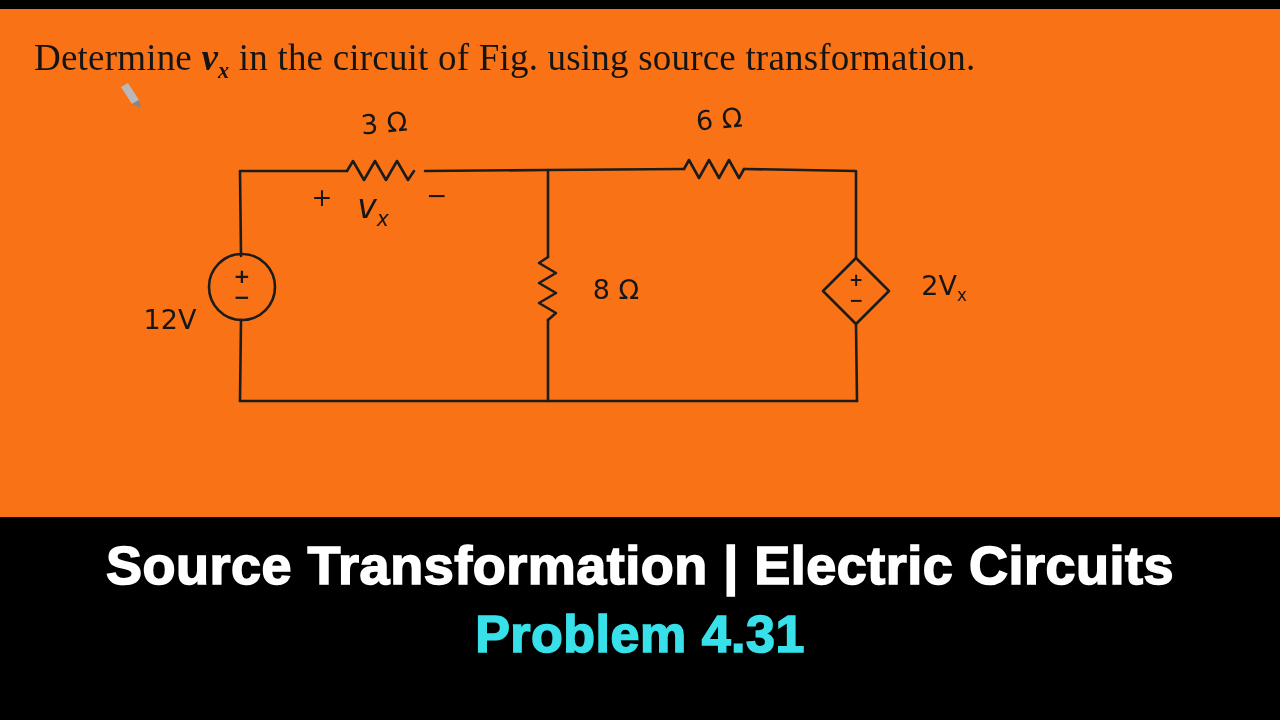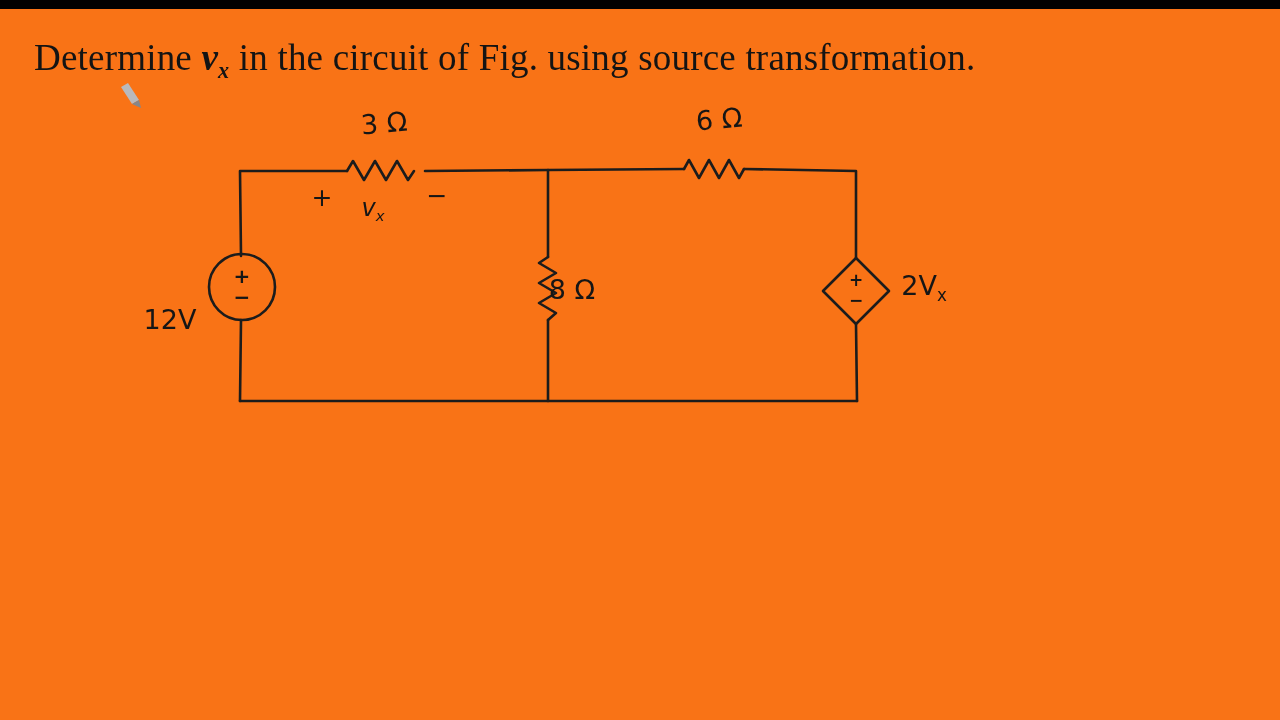--- a/index.html
+++ b/index.html
@@ -25,21 +25,21 @@
   .circuit { position:absolute; left:0; top:-9px; width:1280px; height:517px; }
   .circuit svg { position:absolute; left:0; top:0; }
   .lbl {
     position:absolute; transform:translate(-50%,-50%);
     font-family:"DejaVu Sans", sans-serif; color:#161616;
     white-space:nowrap; line-height:1;
   }
   .lbl sub { font-size:0.62em; }
   .hw27 { font-size:27px; }
   .hw25 { font-size:25px; }
-  .hw24 { font-size:24px; font-style:italic; }
+  .hw24 { font-size:33px; font-style:italic; }
   .sym20 { font-size:20px; font-weight:bold; }
   .sym17 { font-size:17px; font-weight:bold; }
   .rot-l { transform:translate(-50%,-50%) rotate(-5deg); }
   .banner {
     position:absolute; left:0; top:517px; width:1280px; height:203px;
     background:#000; text-align:center;
   }
   .banner-line1 {
     padding-top:21px;
     font-size:54px; font-weight:900; color:#ffffff;
@@ -82,31 +82,35 @@
           <path d="M 548 170 L 548 257"></path>
           <path d="M 548 257 l -9 6 l 17 10 l -17 10 l 17 10 l -17 10 l 17 10 l -8 7"></path>
           <path d="M 548 320 L 548 401"></path>
           <circle cx="242" cy="287" r="33"></circle>
           <path d="M 856 258 L 889 291 L 856 324 L 823 291 Z"></path>
         </g>
       </svg>
 
       <span class="lbl hw27 rot-l" style="left:384px; top:123px;">3 Ω</span>
       <span class="lbl hw27 rot-l" style="left:719px; top:119px;">6 Ω</span>
-      <span class="lbl hw27" style="left:572px; top:289px;">8 Ω</span>
+      <span class="lbl hw27" style="left:616px; top:289px;">8 Ω</span>
       <span class="lbl hw27" style="left:170px; top:319px;">12V</span>
 
       <span class="lbl hw25" style="left:322px; top:197px;">+</span>
       <span class="lbl hw24" style="left:373px; top:210px;"><span>v</span><sub>x</sub></span>
       <span class="lbl hw25" style="left:437px; top:195px;">−</span>
 
-      <span class="lbl hw27" style="left:924px; top:288px;text-align:center;"><span>2V</span><sub>x</sub></span>
+      <span class="lbl hw27" style="left:944px; top:288px;text-align:center;"><span>2V</span><sub>x</sub></span>
 
       <span class="lbl sym20" style="left:242px; top:276px;">+</span>
       <span class="lbl sym20" style="left:242px; top:297px;">−</span>
       <span class="lbl sym17" style="left:856px; top:280px;">+</span>
       <span class="lbl sym17" style="left:856px; top:300px;">−</span>
     </div>
 
   </div>
 
+  <div class="banner">
+    <div class="banner-line1">Source Transformation | Electric Circuits</div>
+    <div class="banner-line2">Problem 4.31</div>
+  </div>
 
 </div>
 
 </body></html>

